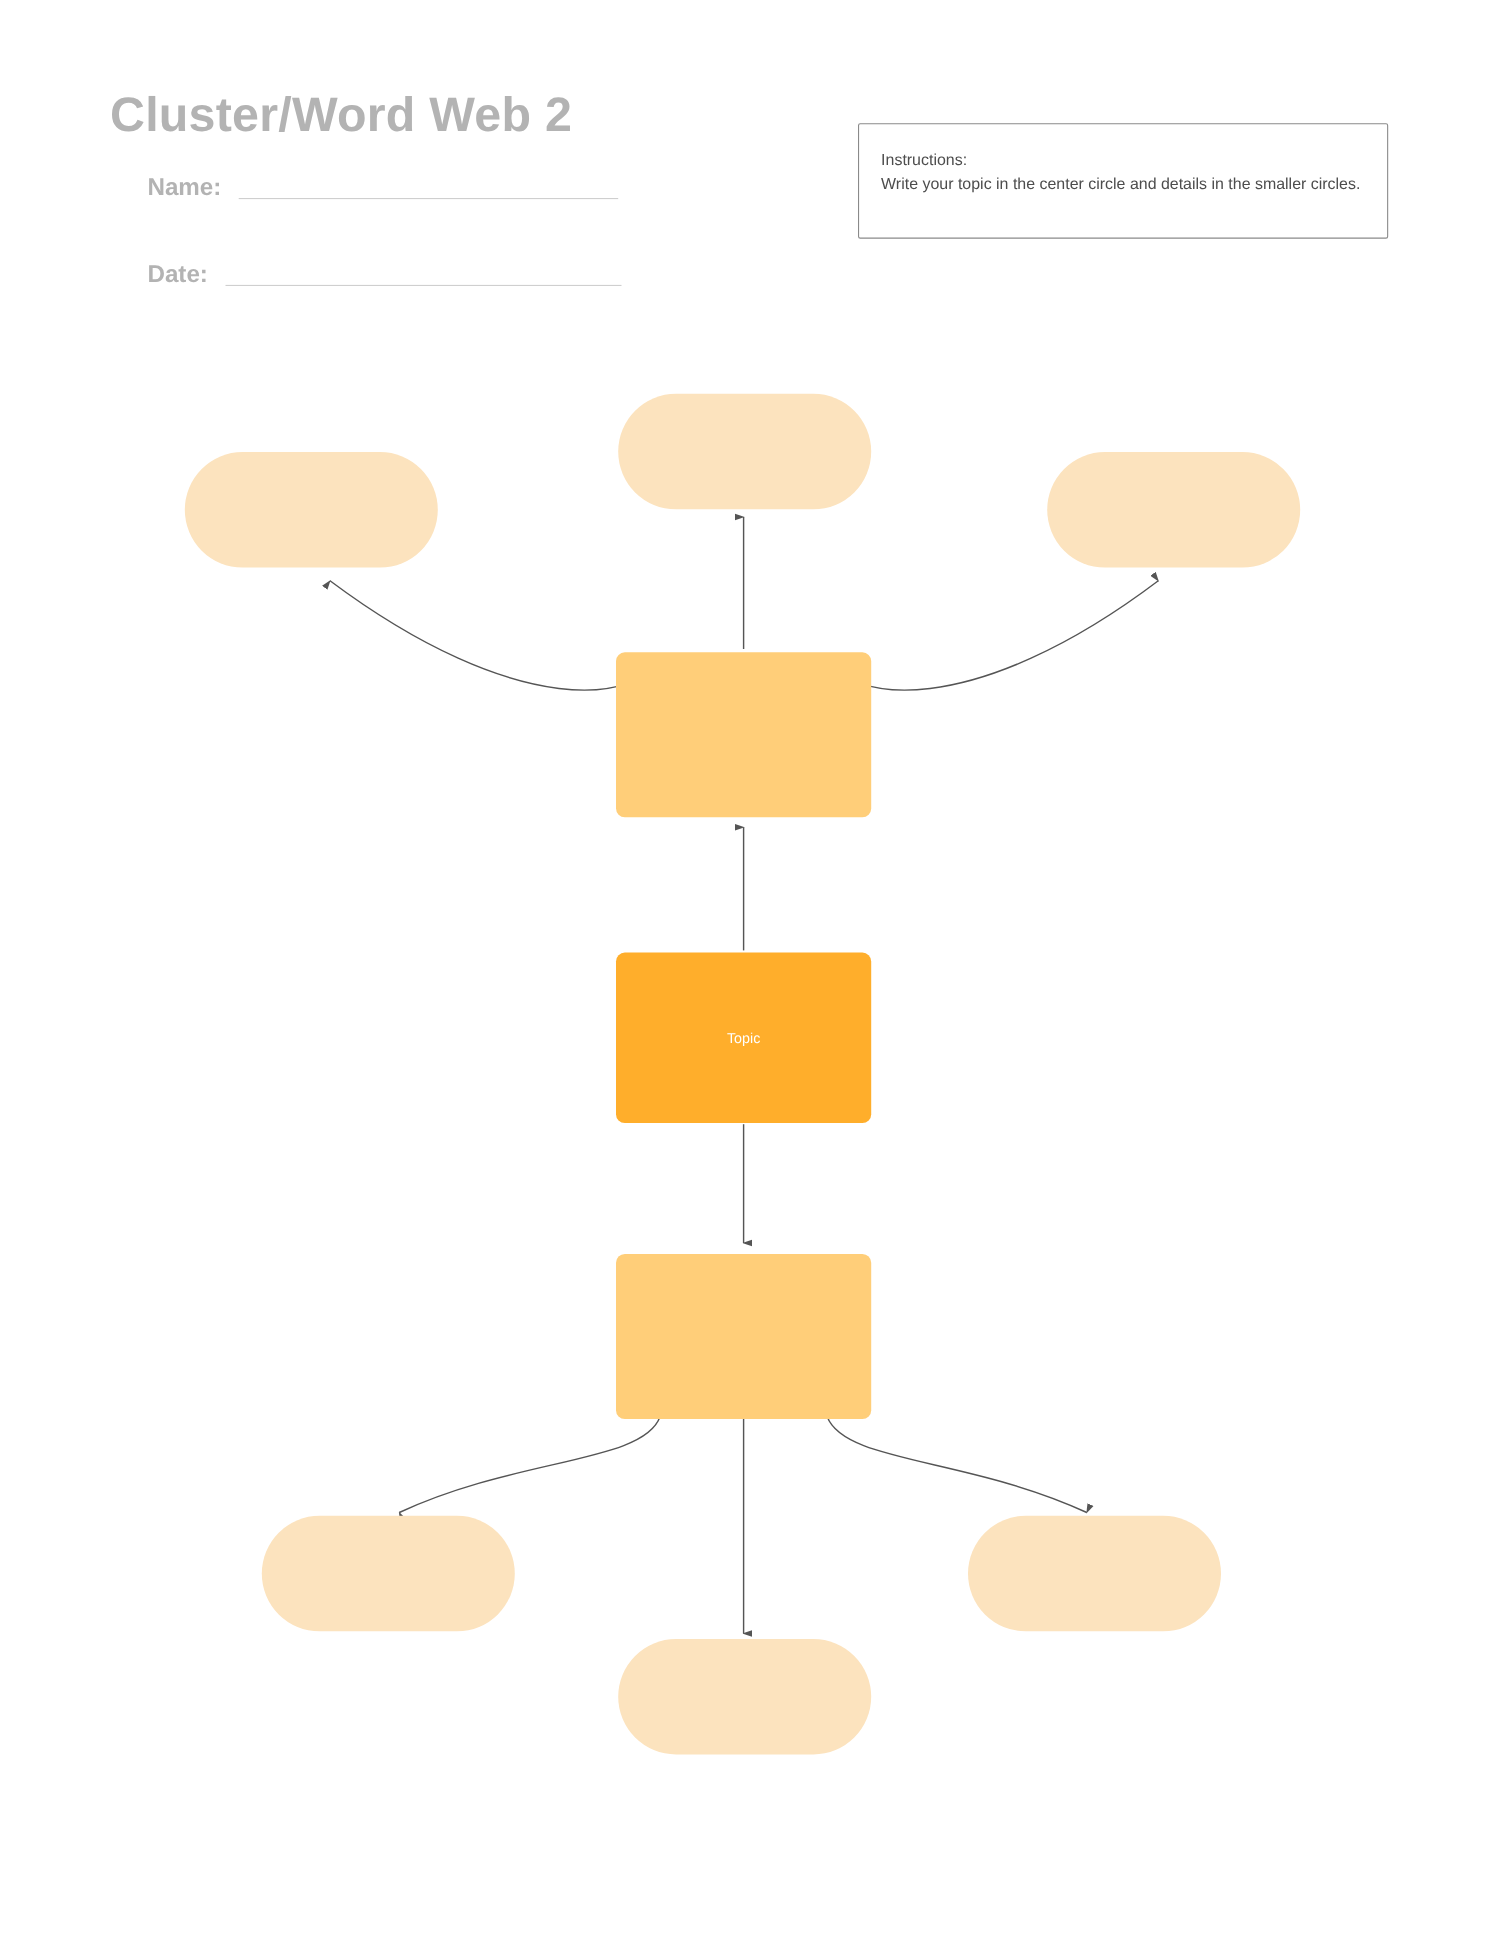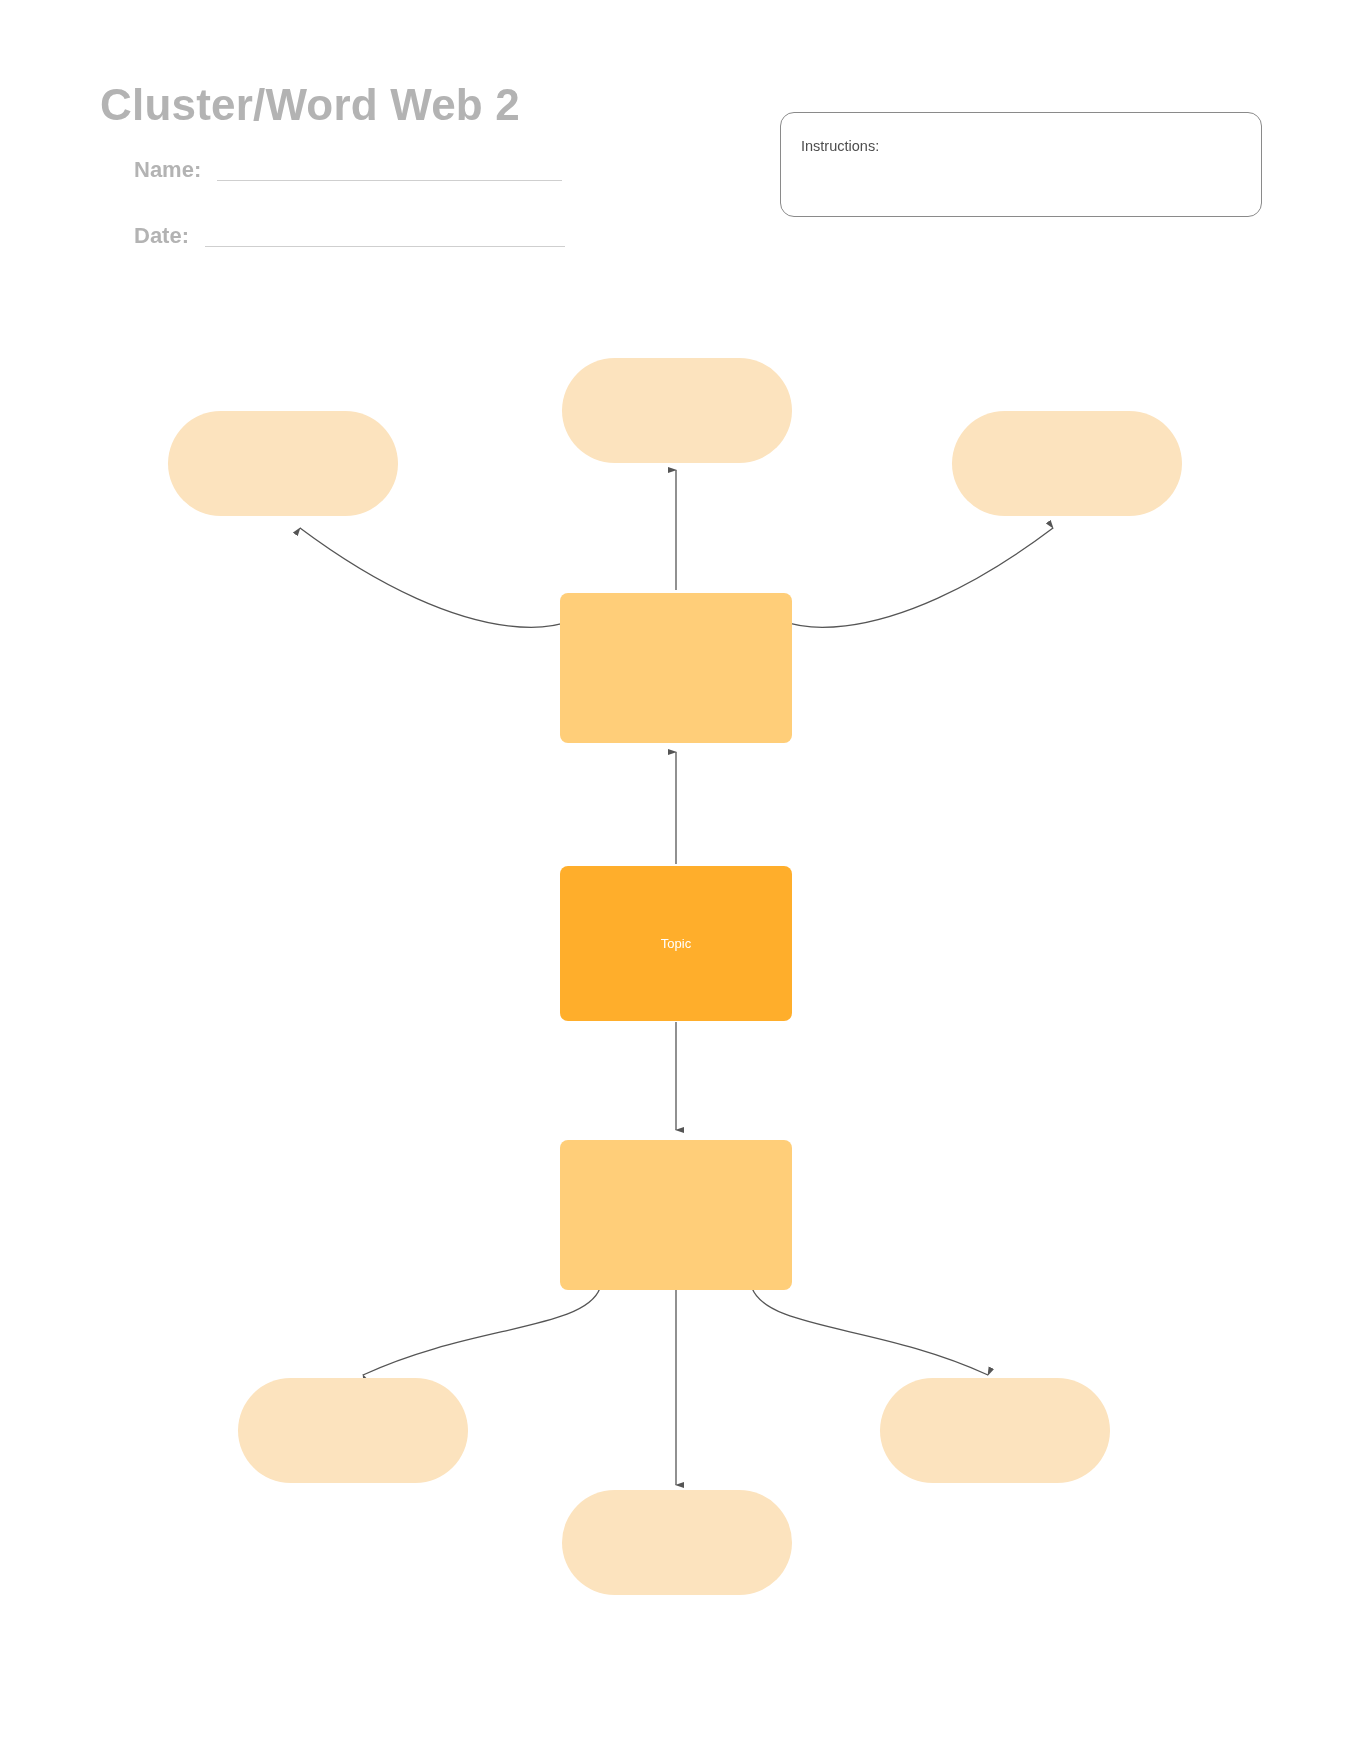--- a/index.html
+++ b/index.html
@@ -25,21 +25,21 @@
     color: #b3b3b3;
     letter-spacing: 0.2px;
     white-space: nowrap;
   }
   .field-row {
     position: absolute;
     display: flex;
     align-items: flex-end;
   }
   #name-field-row { left: 100px; top: 158px; }
-  #date-field-row { left: 100px; top: 224px; }
+  #date-field-row { left: 100px; top: 237px; }
 
   .field-label {
     font-size: 22px;
     font-weight: bold;
     color: #b3b3b3;
     white-space: nowrap;
     line-height: 1;
     margin-left: 34px;
   }
   .field-rule {
@@ -51,21 +51,21 @@
   #date-field-rule { width: 360px; }
 
   
   #instructions-box {
     position: absolute;
     left: 780px;
     top: 112px;
     width: 482px;
     height: 105px;
     border: 1px solid #8a8a8a;
-    border-radius: 14px;
+    border-radius: 2px;
     box-sizing: border-box;
     background: #ffffff;
     padding: 22px 20px 0 20px;
   }
   .instructions-line {
     font-size: 14.5px;
     color: #4d4d4d;
     line-height: 1.55;
     white-space: nowrap;
   }
@@ -125,20 +125,21 @@
   <span class="field-rule" id="name-field-rule"></span>
 </div>
 
 <div class="field-row" id="date-field-row">
   <span class="field-label">Date:</span>
   <span class="field-rule" id="date-field-rule"></span>
 </div>
 
 <div id="instructions-box">
   <div class="instructions-line">Instructions:</div>
+  <div class="instructions-line">Write your topic in the center circle and details in the smaller circles.</div>
 </div>
 
 <div id="diagram-canvas">
 
   <svg id="diagram-svg" viewBox="0 0 1360 1760" xmlns="http://www.w3.org/2000/svg">
     <defs>
       <marker id="arrowhead" markerWidth="7" markerHeight="9" refX="3.2" refY="8" orient="auto" markerUnits="userSpaceOnUse">
         <path d="M 3.2 9 L 0.2 0 L 6.2 0 Z" fill="#555555"></path>
       </marker>
     </defs>

